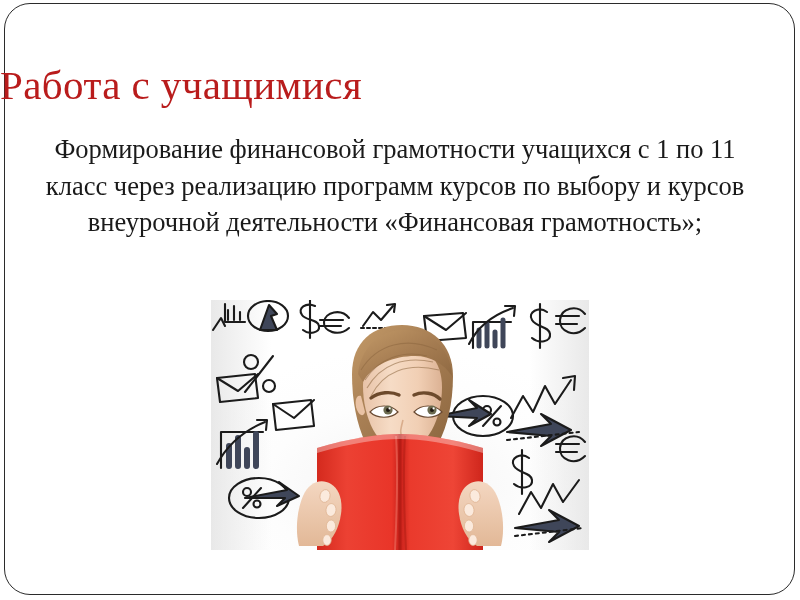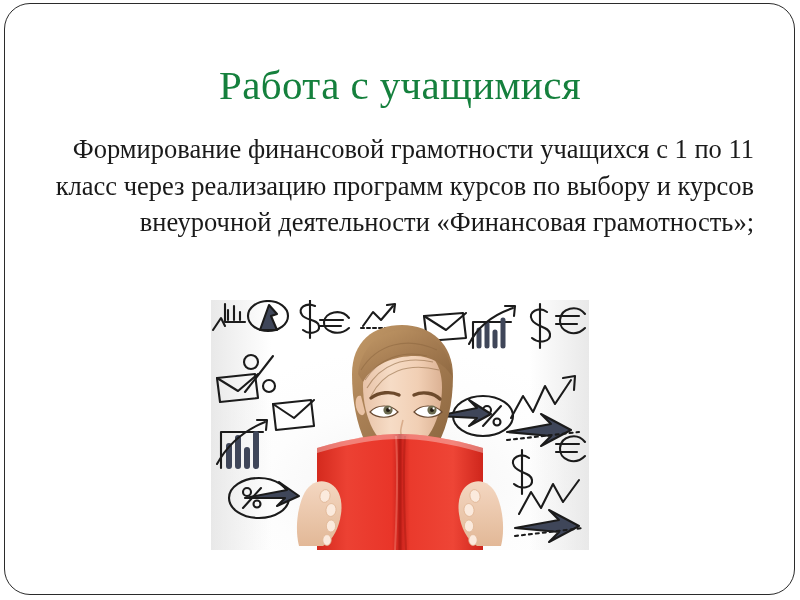--- a/index.html
+++ b/index.html
@@ -34,39 +34,39 @@
     border-radius: 26px;
     box-sizing: border-box;
     pointer-events: none;
   }
 
   .slide-title {
     position: absolute;
     left: 0;
     top: 60px;
     width: 800px;
-    text-align: center;
+    text-align: left;
     font-family: "Liberation Serif", "DejaVu Serif", serif;
     font-size: 41px;
     line-height: 50px;
-    color: #15803d;
+    color: #b91c1c;
     letter-spacing: 0.4px;
     white-space: nowrap;
   }
 
   .slide-body {
     position: absolute;
     left: 36px;
     top: 131px;
     width: 718px;
     font-family: "Liberation Serif", "DejaVu Serif", serif;
     font-size: 26.5px;
     line-height: 36.5px;
     color: #1a1a1a;
-    text-align: right;
+    text-align: center;
   }
 
   
   .photo {
     position: absolute;
     left: 211px;
     top: 300px;
     width: 378px;
     height: 250px;
     overflow: hidden;

